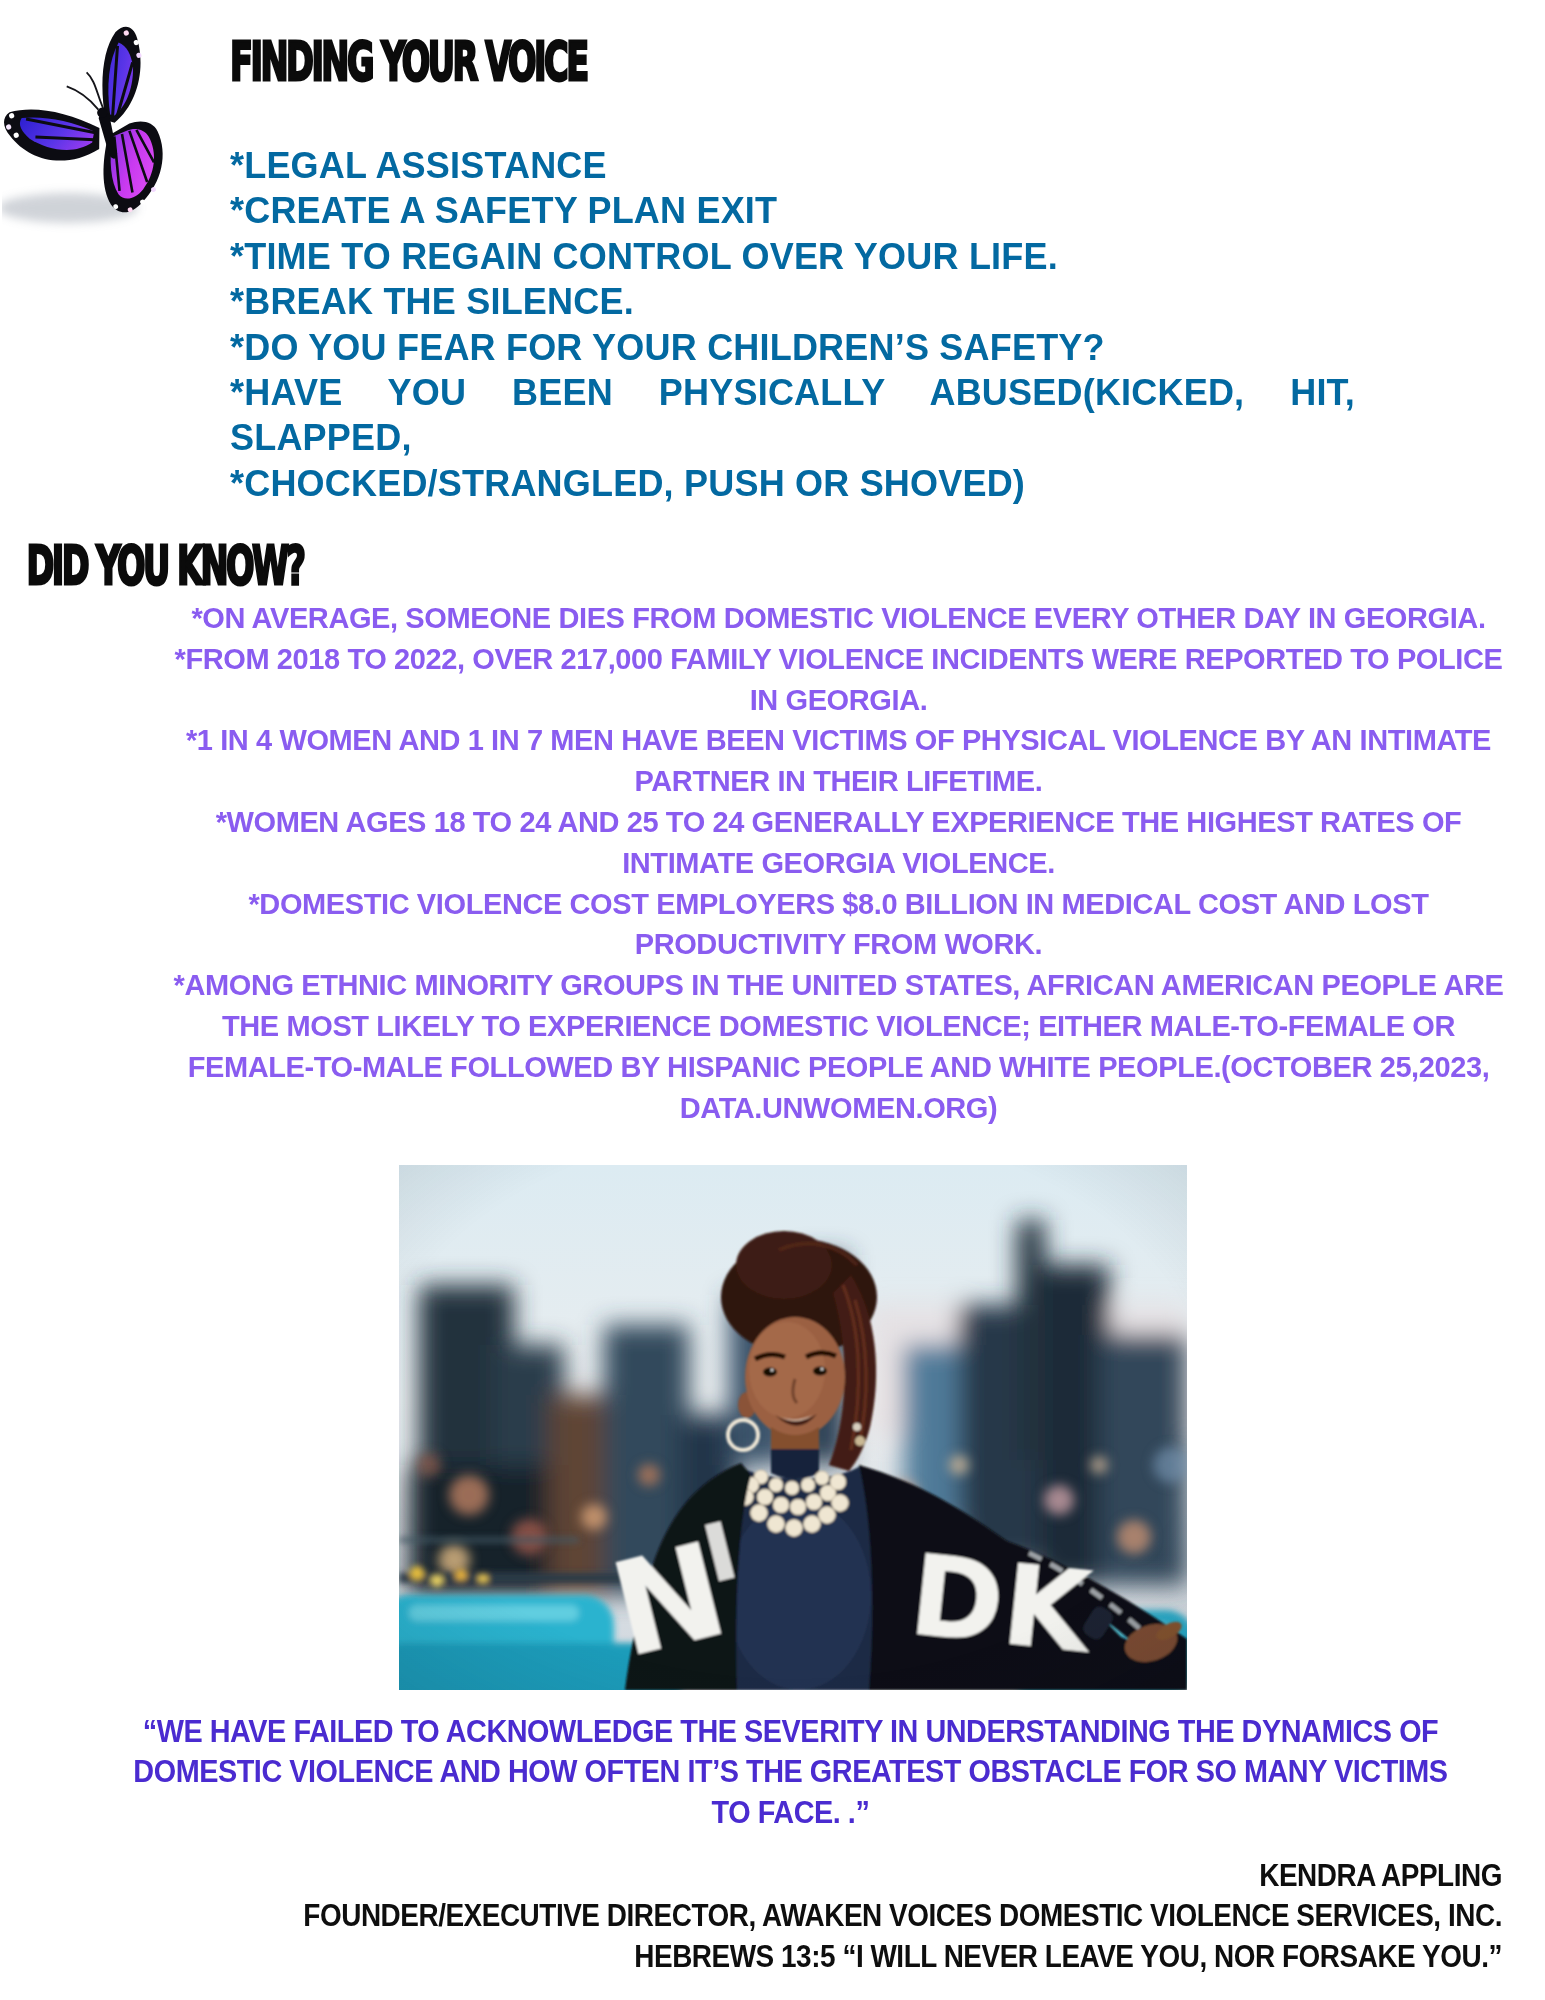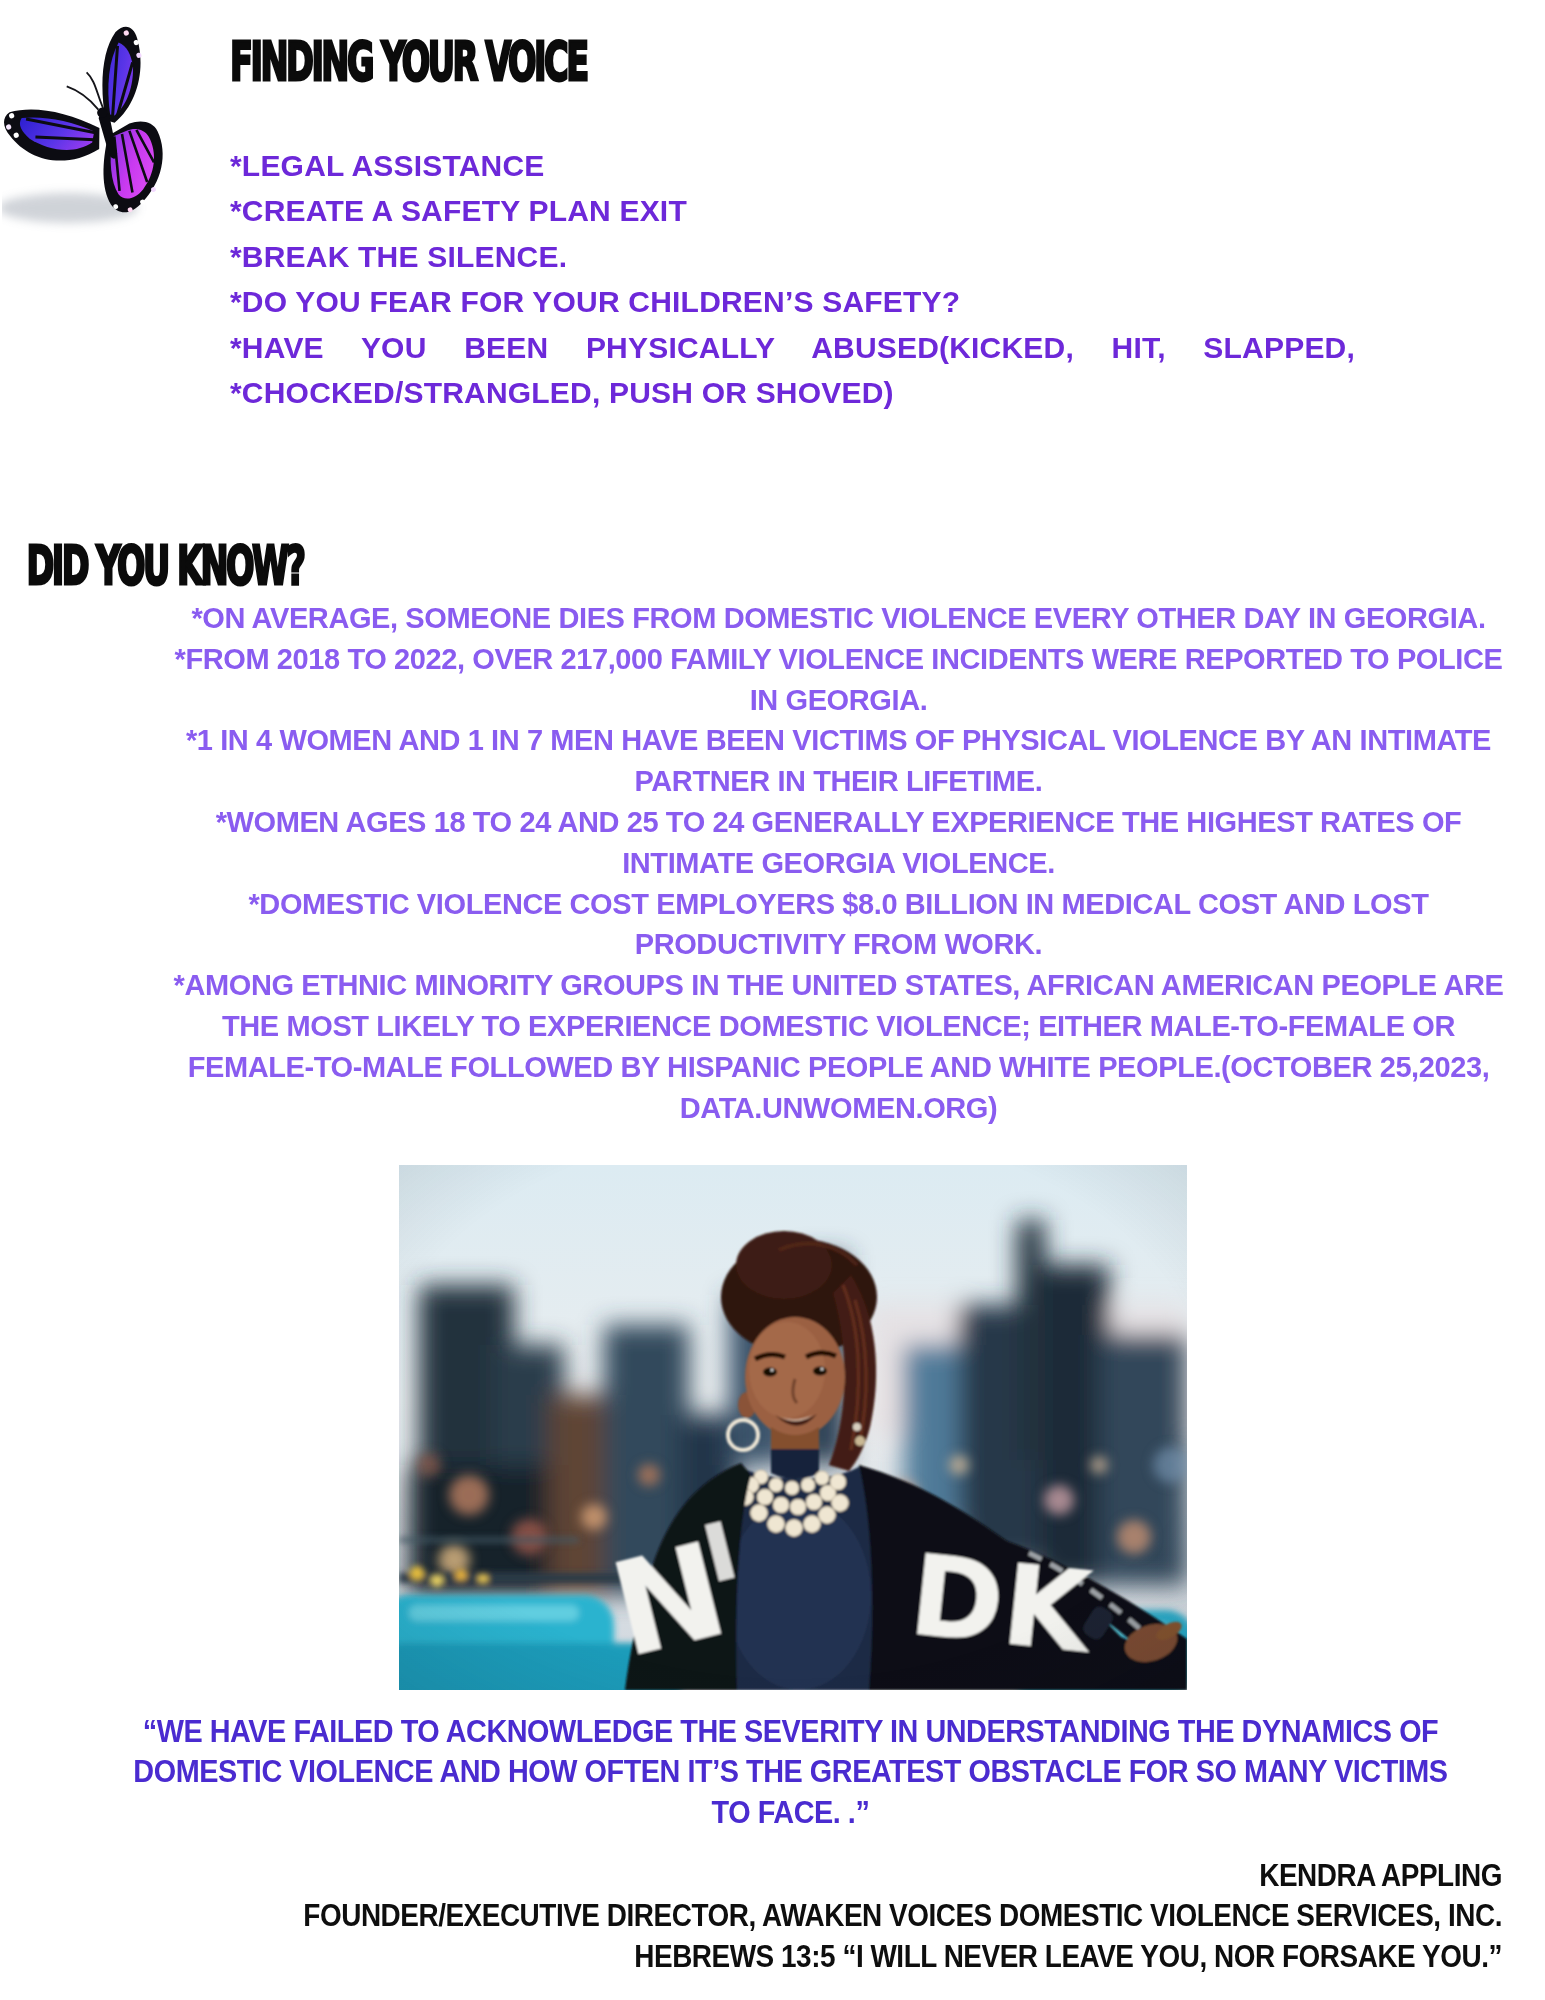--- a/index.html
+++ b/index.html
@@ -20,21 +20,21 @@
     transform:scale(0.84,1.35);transform-origin:left top;
   }
   .dyk-wrap{position:absolute;left:0;top:538px;width:100%;text-align:left;}
   .dyk-title{
     display:inline-block;font-size:40px;
     transform:scale(0.84,1.35);transform-origin:center top;
   }
   
   .voice-list{
     position:absolute;left:230px;top:143px;width:1125px;
-    font-size:30px;font-weight:bold;color:#6d28d9;
+    font-size:36px;font-weight:bold;color:#0369a1;
     line-height:45.4px;letter-spacing:0.2px;
   }
   .voice-list .justify{text-align:justify;text-align-last:justify;}
   
   .facts{
     position:absolute;left:0;top:598px;width:100%;text-align:center;
     font-size:29px;font-weight:bold;color:#8A5CF0;
     line-height:40.8px;letter-spacing:-0.4px;margin-left:48px;
   }
   
@@ -109,20 +109,21 @@
         <path d="M102,84 C96,70 88,60 78,53 M107,84 C105,67 107,55 101,45" stroke="#15151a" stroke-width="1.8" fill="none"></path>
       </g>
     </svg>
   </div>
 
   <div class="main-title comic">FINDING YOUR VOICE</div>
 
   <div class="voice-list">
     <div>*LEGAL ASSISTANCE</div>
     <div>*CREATE A SAFETY PLAN EXIT</div>
+    <div>*TIME TO REGAIN CONTROL OVER YOUR LIFE.</div>
     <div>*BREAK THE SILENCE.</div>
     <div>*DO YOU FEAR FOR YOUR CHILDREN’S SAFETY?</div>
     <div class="justify">*HAVE YOU BEEN PHYSICALLY ABUSED(KICKED, HIT, SLAPPED,</div>
     <div>*CHOCKED/STRANGLED, PUSH OR SHOVED)</div>
   </div>
 
   <div class="dyk-wrap">
     <span class="dyk-title comic">DID YOU KNOW?</span>
   </div>
 

